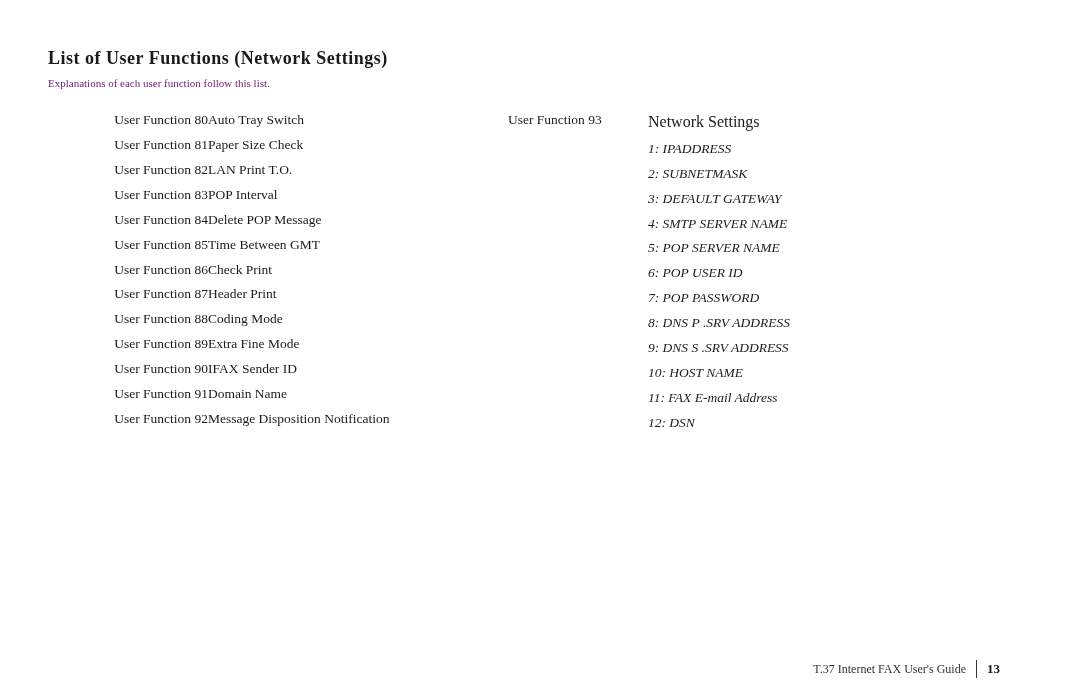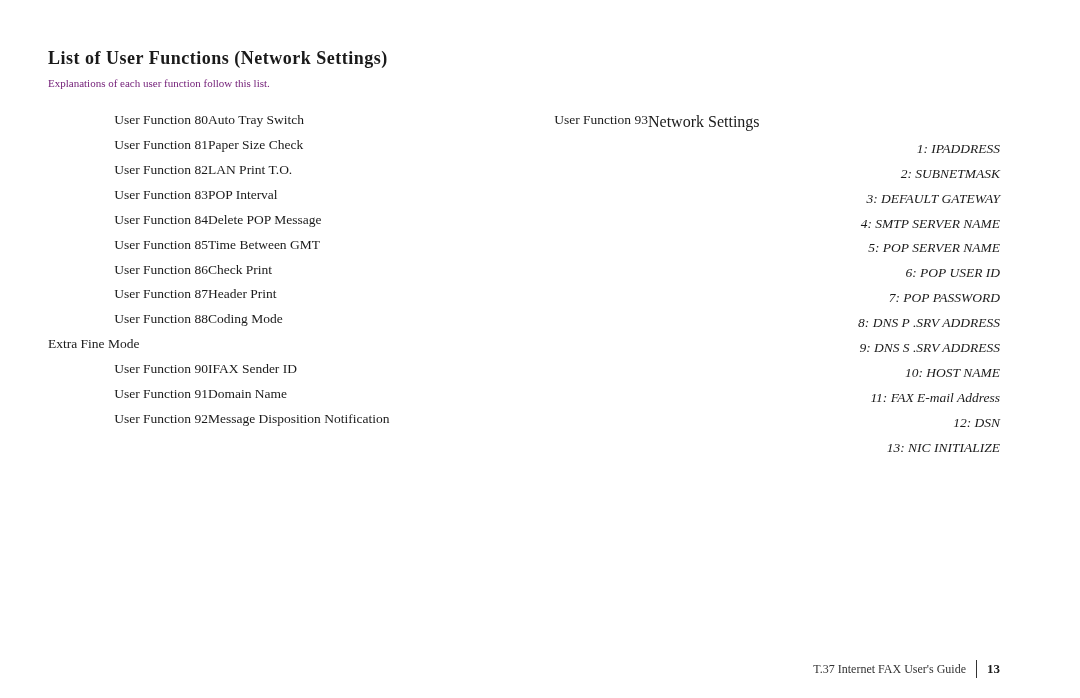--- a/index.html
+++ b/index.html
@@ -43,21 +43,20 @@
     }
 
     .left-column {
       flex: 0 0 auto;
       min-width: 420px;
     }
 
     .right-column {
       flex: 1;
       padding-left: 40px;
-      text-align: right;
     }
 
     .function-row {
       display: flex;
       margin-bottom: 4px;
       line-height: 1.55;
     }
 
     .func-label {
       min-width: 160px;
@@ -163,20 +162,21 @@
         </div>
         <div class="function-row">
           <span class="func-label">User Function 87</span>
           <span class="func-desc">Header Print</span>
         </div>
         <div class="function-row">
           <span class="func-label">User Function 88</span>
           <span class="func-desc">Coding  Mode</span>
         </div>
         <div class="function-row">
+          <span class="func-label">User Function 89</span>
           <span class="func-desc">Extra Fine Mode</span>
         </div>
         <div class="function-row">
           <span class="func-label">User Function 90</span>
           <span class="func-desc">IFAX Sender ID</span>
         </div>
         <div class="function-row">
           <span class="func-label">User Function 91</span>
           <span class="func-desc">Domain Name</span>
         </div>
@@ -195,21 +195,20 @@
         <div class="right-item">3: DEFAULT GATEWAY</div>
         <div class="right-item">4: SMTP SERVER NAME</div>
         <div class="right-item">5: POP SERVER NAME</div>
         <div class="right-item">6: POP USER ID</div>
         <div class="right-item">7: POP PASSWORD</div>
         <div class="right-item">8: DNS  P .SRV ADDRESS</div>
         <div class="right-item">9: DNS  S .SRV ADDRESS</div>
         <div class="right-item">10: HOST NAME</div>
         <div class="right-item">11: FAX E-mail Address</div>
         <div class="right-item">12: DSN</div>
-        <div class="right-item">13: NIC INITIALIZE</div>
       </div>
   </div>
 </div>
 
 <div class="footer">
   <span class="footer-text">T.37 Internet  FAX User's Guide</span>
   <div class="footer-divider"></div>
   <span class="footer-page">13</span>
 </div>
 

